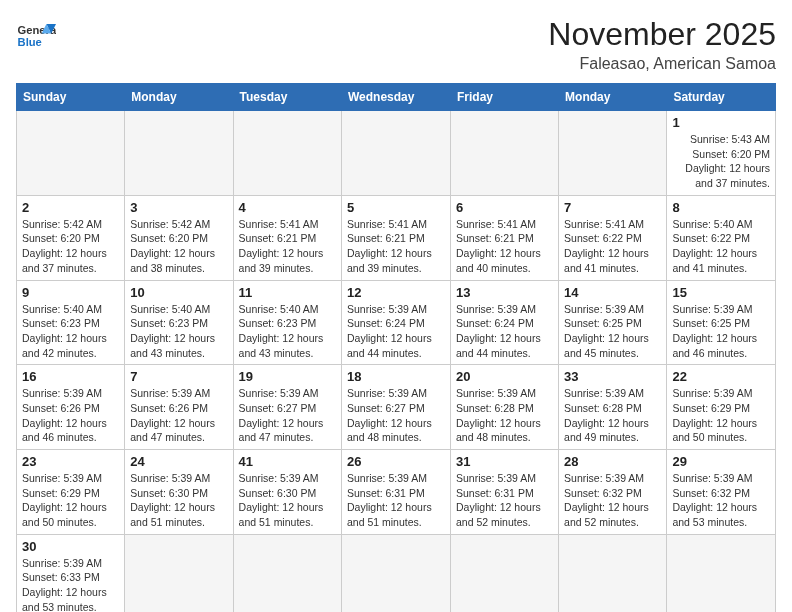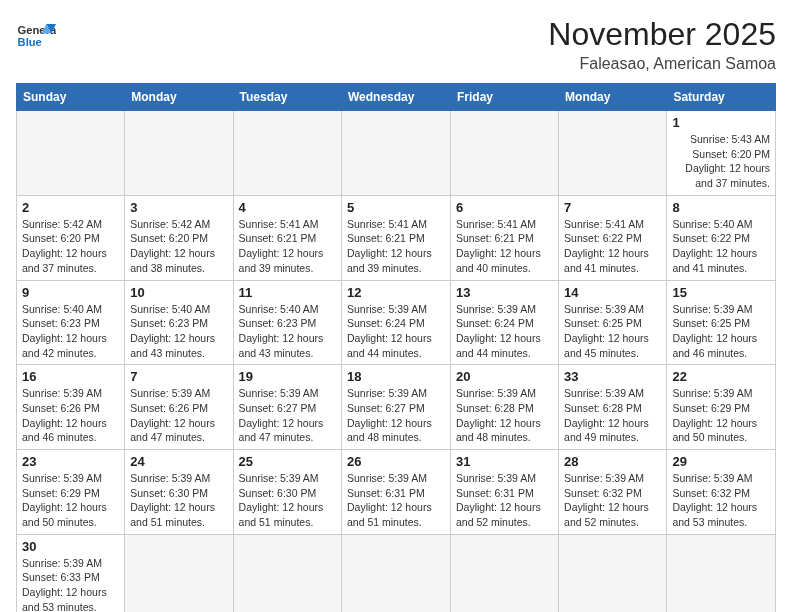--- a/index.html
+++ b/index.html
@@ -264,21 +264,21 @@
 Sunset: 6:29 PM
 Daylight: 12 hours and 50 minutes.</div>
         </td>
         <td>
           <span class="day-number">24</span>
           <div class="day-info" style="white-space: pre-line;">Sunrise: 5:39 AM
 Sunset: 6:30 PM
 Daylight: 12 hours and 51 minutes.</div>
         </td>
         <td>
-          <span class="day-number">25</span>
+          <span class="day-number">41</span>
           <div class="day-info" style="white-space: pre-line;">Sunrise: 5:39 AM
 Sunset: 6:30 PM
 Daylight: 12 hours and 51 minutes.</div>
         </td>
         <td>
           <span class="day-number">26</span>
           <div class="day-info" style="white-space: pre-line;">Sunrise: 5:39 AM
 Sunset: 6:31 PM
 Daylight: 12 hours and 51 minutes.</div>
         </td>

